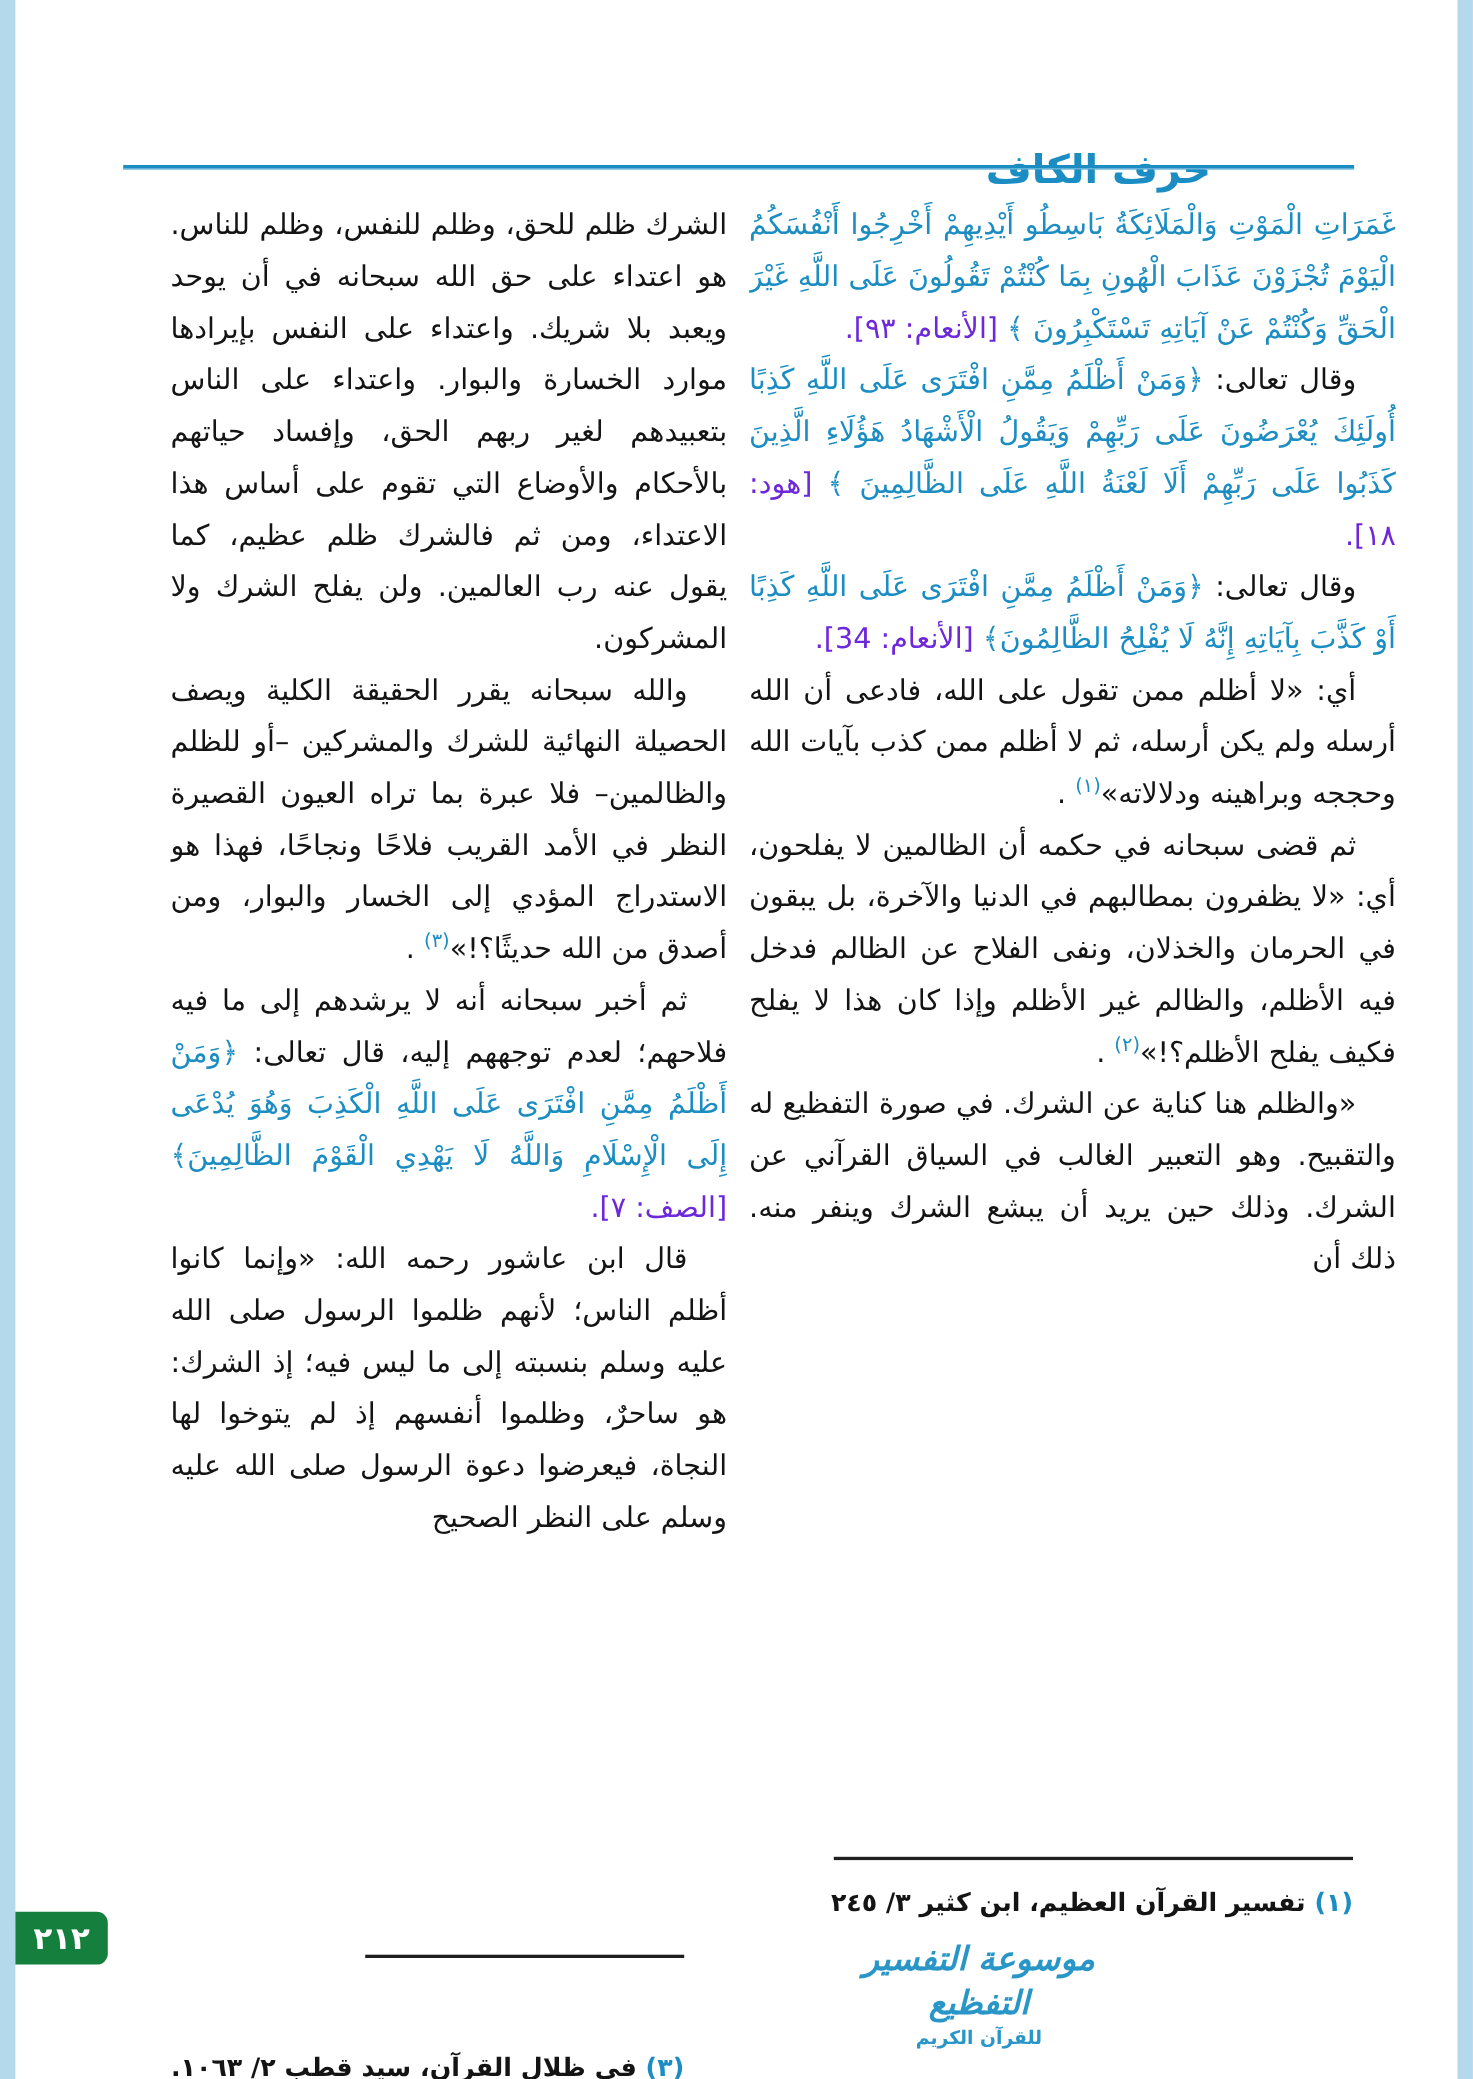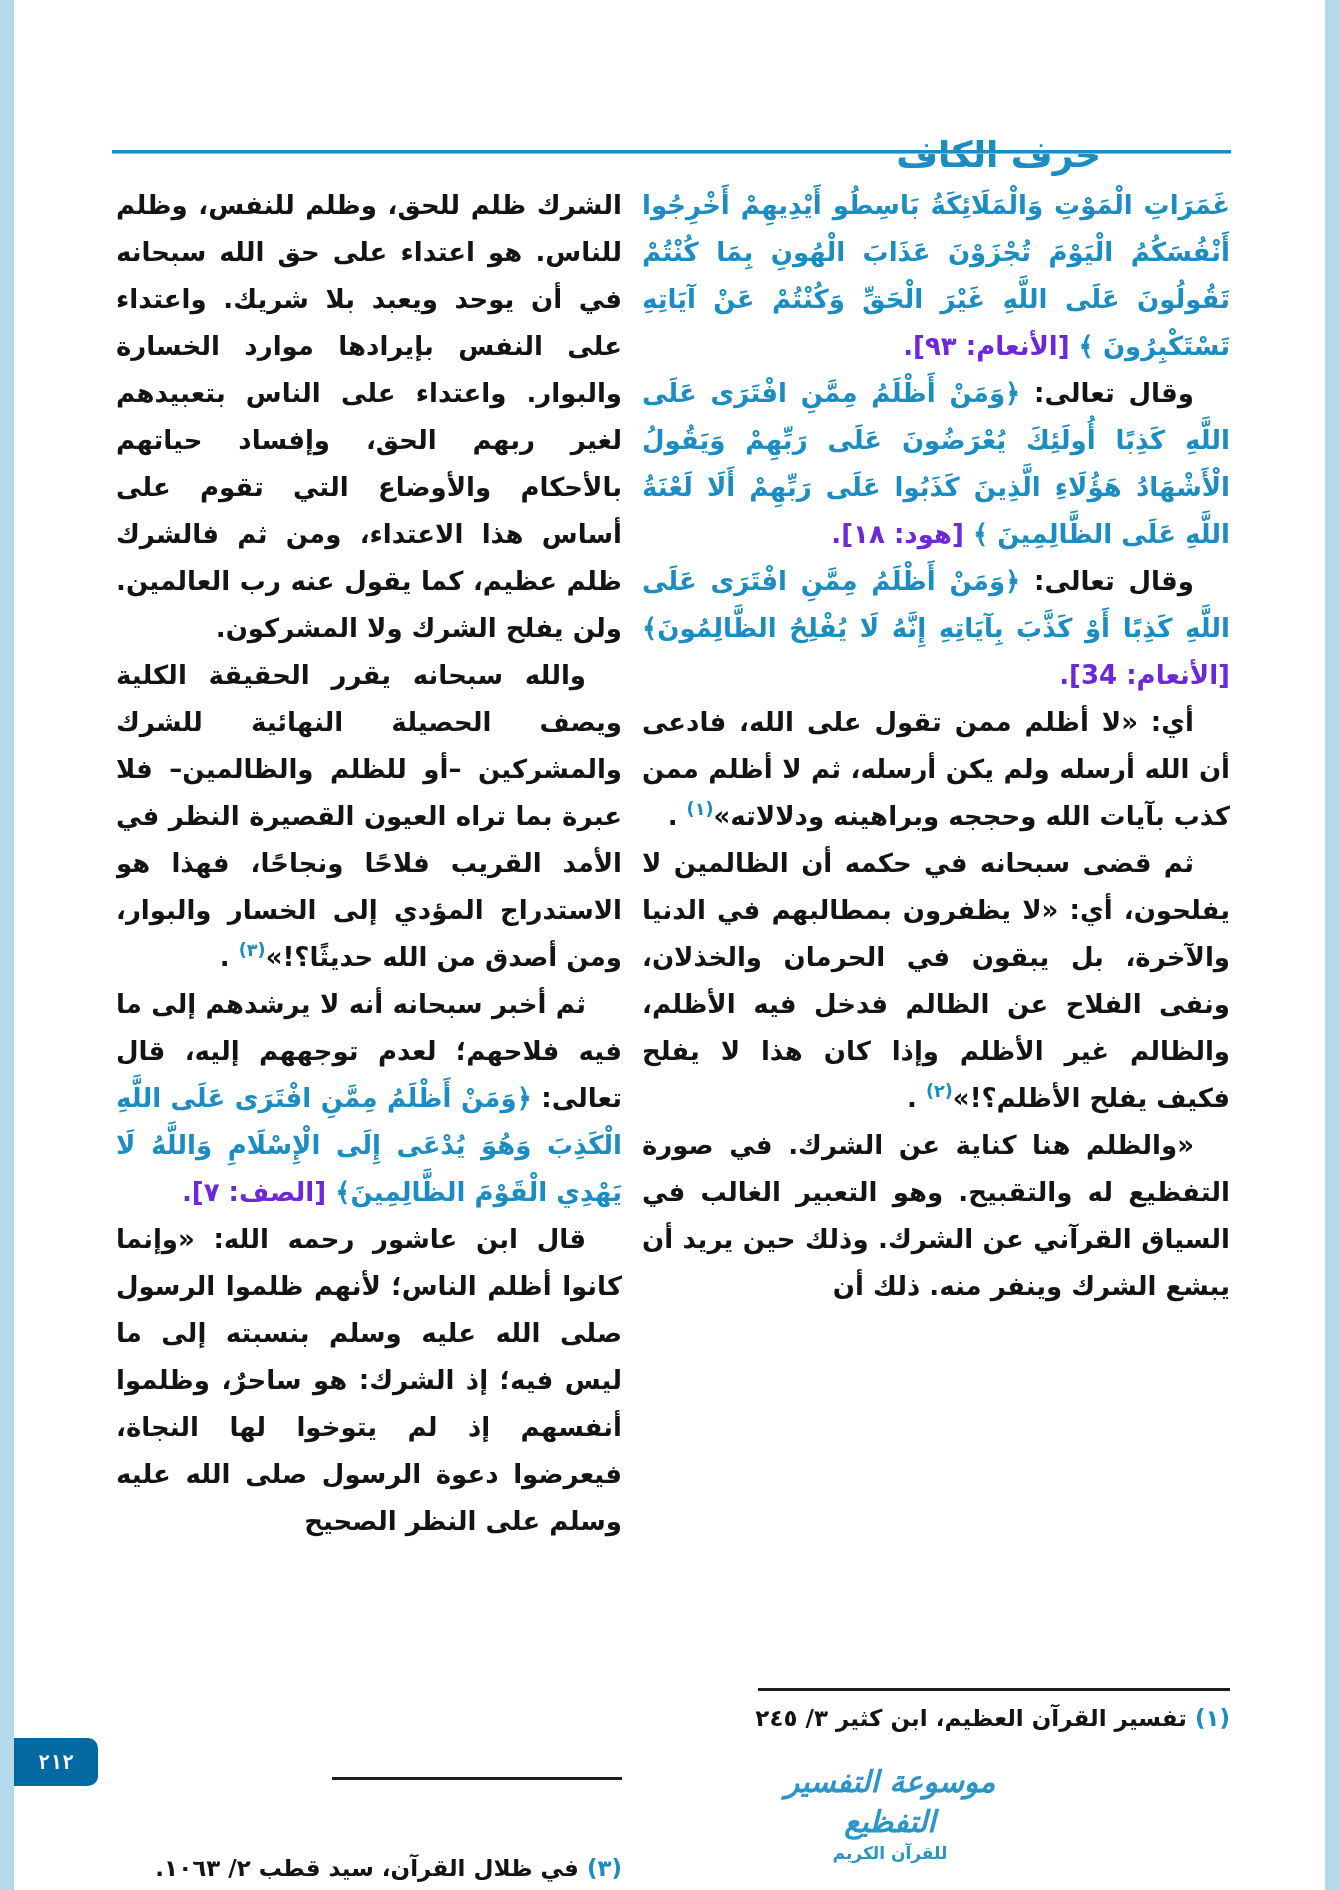--- a/index.html
+++ b/index.html
@@ -15,52 +15,53 @@
     position:absolute; top:98px; right:238px; direction:rtl;
     color:#1b8dc2; font-size:36px; font-weight:bold; letter-spacing:1px;margin-top:36px;
   }
   .header-rule {
     position:absolute; top:150px; left:112px; right:108px; height:3px;
     background:#1b8dc2; border-bottom:1px solid #7fc2df;
   }
 
   .col {
     position:absolute; top:182px; direction:rtl; text-align:justify;
-    color:#141414; font-size:26px; line-height:47px; font-weight:bold;
+    color:#141414; font-size:26px; line-height:47px; font-weight:normal;
     overflow:hidden;
+    margin-left:39px;
   }
   .col-right { left:642px; width:588px; height:1502px; }
   .col-left  { left:116px; width:506px; height:1590px; }
 
   .para { margin:0; text-indent:36px; }
   .para.no-indent { text-indent:0; }
 
   .seg-n { color:#141414; }
   .seg-q { color:#1b8dc2; }
   .seg-r { color:#6d28d9; }
   .seg-fn { color:#1b8dc2; font-size:68%; vertical-align:super; line-height:0; }
 
   .fnsep { position:absolute; height:3px; background:#1f1f1f; }
   .fnsep-right { top:1688px; left:758px; width:472px; }
   .fnsep-left  { top:1777px; left:332px; width:290px; }
 
   .footnotes {
     position:absolute; direction:rtl; text-align:right;
-    font-size:23px; line-height:40px; color:#141414; font-weight:bold;
+    font-size:23px; line-height:40px; color:#141414; font-weight:bold;margin-top:12px;
   }
   .footnotes-right { top:1698px; left:642px; width:588px; }
   .footnotes-left  { top:1848px; left:116px; width:506px;text-align:right; }
   .fn-marker { color:#1b8dc2; }
   .fn-text { color:#141414; }
 
   .pagenum {
     position:absolute; left:14px; top:1738px; width:84px; height:48px;
-    background:#0369a1; color:#ffffff; font-size:20px; font-weight:bold;
+    background:#15803d; color:#ffffff; font-size:28px; font-weight:bold;
     display:flex; align-items:center; justify-content:center;
-    border-radius:0 10px 10px 0; direction:rtl; letter-spacing:2px;font-family:Liberation Mono, monospace;
+    border-radius:0 10px 10px 0; direction:rtl; letter-spacing:2px;
   }
 
   .logo {
     position:absolute; left:742px; top:1762px; width:296px; text-align:center;
     color:#2a96c8; direction:rtl;
   }
   .logo-line1 { font-size:30px; font-weight:bold; font-style:italic; line-height:40px; }
   .logo-line2 { font-size:17px; font-weight:bold; line-height:22px; }
 </style>
 </head>

